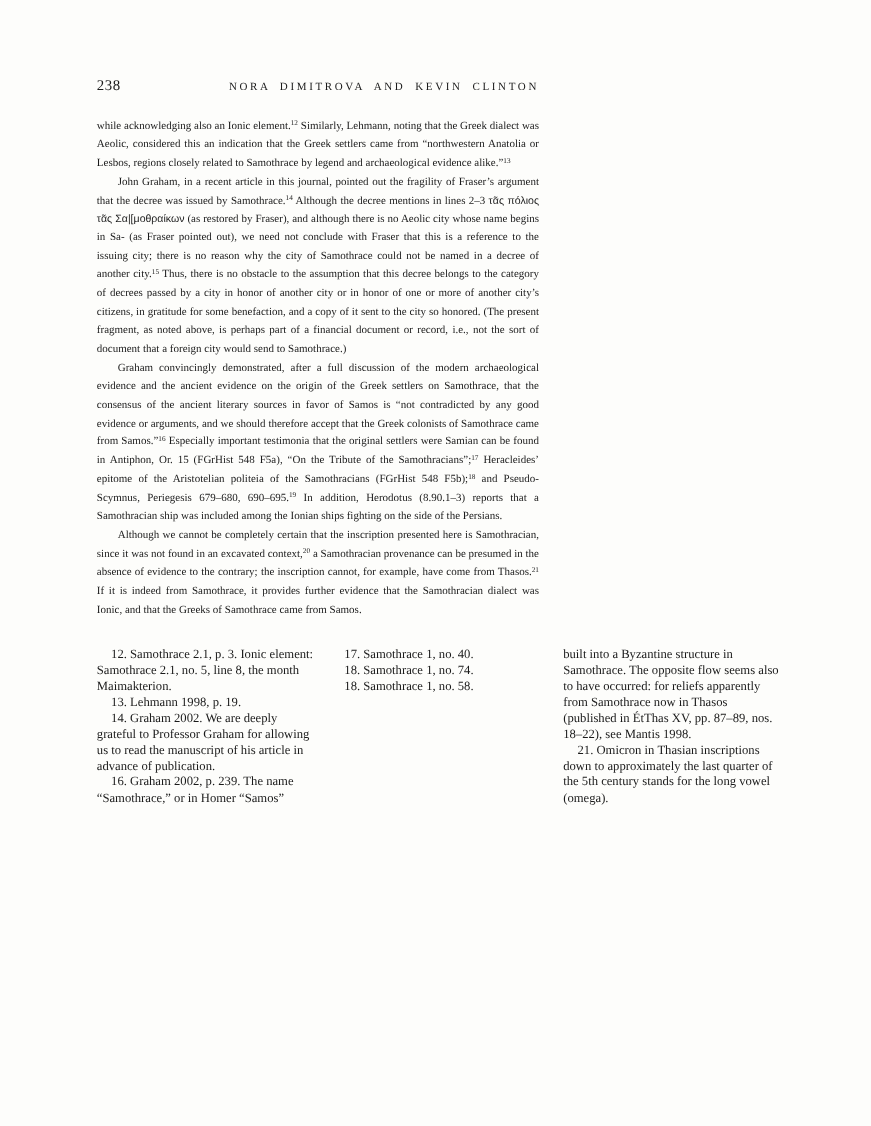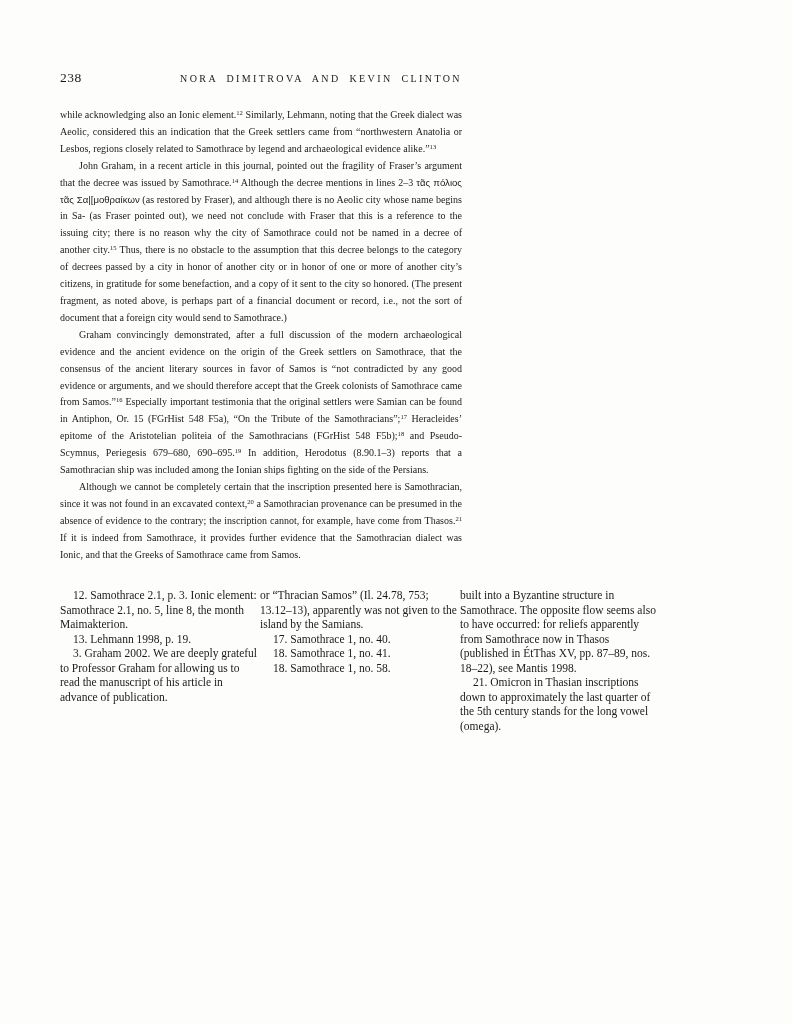--- a/index.html
+++ b/index.html
@@ -6,21 +6,21 @@
   * { margin:0; padding:0; box-sizing:border-box; }
   html, body { background:#ffffff; }
   .page {
     position:relative;
     width:792px;
     height:1024px;
     background:#fdfdfb;
     color:#1a1a1a;
     font-family:"Liberation Serif","DejaVu Serif",serif;
     overflow:hidden;
-    padding:70px 0 0 60px;
+    padding:70px 0 0 88px;
   }
   .running-header {
     width:402px;
     display:flex;
     justify-content:space-between;
     align-items:baseline;
   }
   .pagenum {
     font-size:13.5px;
     letter-spacing:0.5px;
@@ -45,21 +45,21 @@
     font-size:0.66em;
     position:relative;
     top:-0.45em;
     line-height:0;
   }
   .greek { font-family:Liberation Sans, sans-serif; font-size:0.96em; }
   .footnotes {
     margin-top:25px;
     width:632px;
     display:flex;
-    gap:0;
+    gap:12px;
     font-size:11.5px;
     line-height:14.5px;
     text-align:left;
   }
   .fcol { width:200px; }
   .fcol p.indent { text-indent:13px; }
 </style>
 </head>
 <body>
 
@@ -74,26 +74,26 @@
       <p><span>while acknowledging also an Ionic element.</span><span class="sup">12</span><span> Similarly, Lehmann, noting that the Greek dialect was Aeolic, considered this an indication that the Greek settlers came from “northwestern Anatolia or Lesbos, regions closely related to Samothrace by legend and archaeological evidence alike.”</span><span class="sup">13</span></p>
       <p class="indent"><span>John Graham, in a recent article in this journal, pointed out the fragility of Fraser’s argument that the decree was issued by Samothrace.</span><span class="sup">14</span><span> Although the decree mentions in lines 2–3 </span><span class="greek">τᾶς πόλιος τᾶς Σα|[μοθραίκων</span><span> (as restored by Fraser), and although there is no Aeolic city whose name begins in Sa- (as Fraser pointed out), we need not conclude with Fraser that this is a reference to the issuing city; there is no reason why the city of Samothrace could not be named in a decree of another city.</span><span class="sup">15</span><span> Thus, there is no obstacle to the assumption that this decree belongs to the category of decrees passed by a city in honor of another city or in honor of one or more of another city’s citizens, in gratitude for some benefaction, and a copy of it sent to the city so honored. (The present fragment, as noted above, is perhaps part of a financial document or record, i.e., not the sort of document that a foreign city would send to Samothrace.)</span></p>
       <p class="indent"><span>Graham convincingly demonstrated, after a full discussion of the modern archaeological evidence and the ancient evidence on the origin of the Greek settlers on Samothrace, that the consensus of the ancient literary sources in favor of Samos is “not contradicted by any good evidence or arguments, and we should therefore accept that the Greek colonists of Samothrace came from Samos.”</span><span class="sup">16</span><span> Especially important testimonia that the original settlers were Samian can be found in Antiphon, </span><span class="it">Or.</span><span> 15 (</span><span class="it">FGrHist</span><span> 548 F5a), “On the Tribute of the Samothracians”;</span><span class="sup">17</span><span> Heracleides’ epitome of the Aristotelian </span><span class="it">politeia</span><span> of the Samothracians (</span><span class="it">FGrHist</span><span> 548 F5b);</span><span class="sup">18</span><span> and Pseudo-Scymnus, </span><span class="it">Periegesis</span><span> 679–680, 690–695.</span><span class="sup">19</span><span> In addition, Herodotus (8.90.1–3) reports that a Samothracian ship was included among the Ionian ships fighting on the side of the Persians.</span></p>
       <p class="indent"><span>Although we cannot be completely certain that the inscription presented here is Samothracian, since it was not found in an excavated context,</span><span class="sup">20</span><span> a Samothracian provenance can be presumed in the absence of evidence to the contrary; the inscription cannot, for example, have come from Thasos.</span><span class="sup">21</span><span> If it is indeed from Samothrace, it provides further evidence that the Samothracian dialect was Ionic, and that the Greeks of Samothrace came from Samos.</span></p>
     </main>
 
   <section class="footnotes">
     <div class="fcol">
         <p class="indent"><span>12. </span><span class="it">Samothrace</span><span> 2.1, p. 3. Ionic element: </span><span class="it">Samothrace</span><span> 2.1, no. 5, line 8, the month Maimakterion.</span></p>
         <p class="indent"><span>13. Lehmann 1998, p. 19.</span></p>
-        <p class="indent"><span>3. Graham 2002. We are deeply grateful to Professor Graham for allowing us to read the manuscript of his article in advance of publication.</span></p>
+        <p class="indent"><span>14. Graham 2002. We are deeply grateful to Professor Graham for allowing us to read the manuscript of his article in advance of publication.</span></p>
+        <p class="indent"><span>16. Graham 2002, p. 239. The name “Samothrace,” or in Homer “Samos”</span></p>
       </div>
     <div class="fcol">
-        <p><span>or “Thracian Samos” (</span><span class="it">Il.</span><span> 24.78, 753; 13.12–13), apparently was not given to the island by the Samians.</span></p>
         <p class="indent"><span>17. </span><span class="it">Samothrace</span><span> 1, no. 40.</span></p>
-        <p class="indent"><span>18. </span><span class="it">Samothrace</span><span> 1, no. 41.</span></p>
+        <p class="indent"><span>18. </span><span class="it">Samothrace</span><span> 1, no. 74.</span></p>
         <p class="indent"><span>18. </span><span class="it">Samothrace</span><span> 1, no. 58.</span></p>
       </div>
     <div class="fcol">
         <p><span>built into a Byzantine structure in Samothrace. The opposite flow seems also to have occurred: for reliefs apparently from Samothrace now in Thasos (published in </span><span class="it">ÉtThas</span><span> XV, pp. 87–89, nos. 18–22), see Mantis 1998.</span></p>
         <p class="indent"><span>21. Omicron in Thasian inscriptions down to approximately the last quarter of the 5th century stands for the long vowel (omega).</span></p>
       </div>
   </section>
 
 </div>
 

